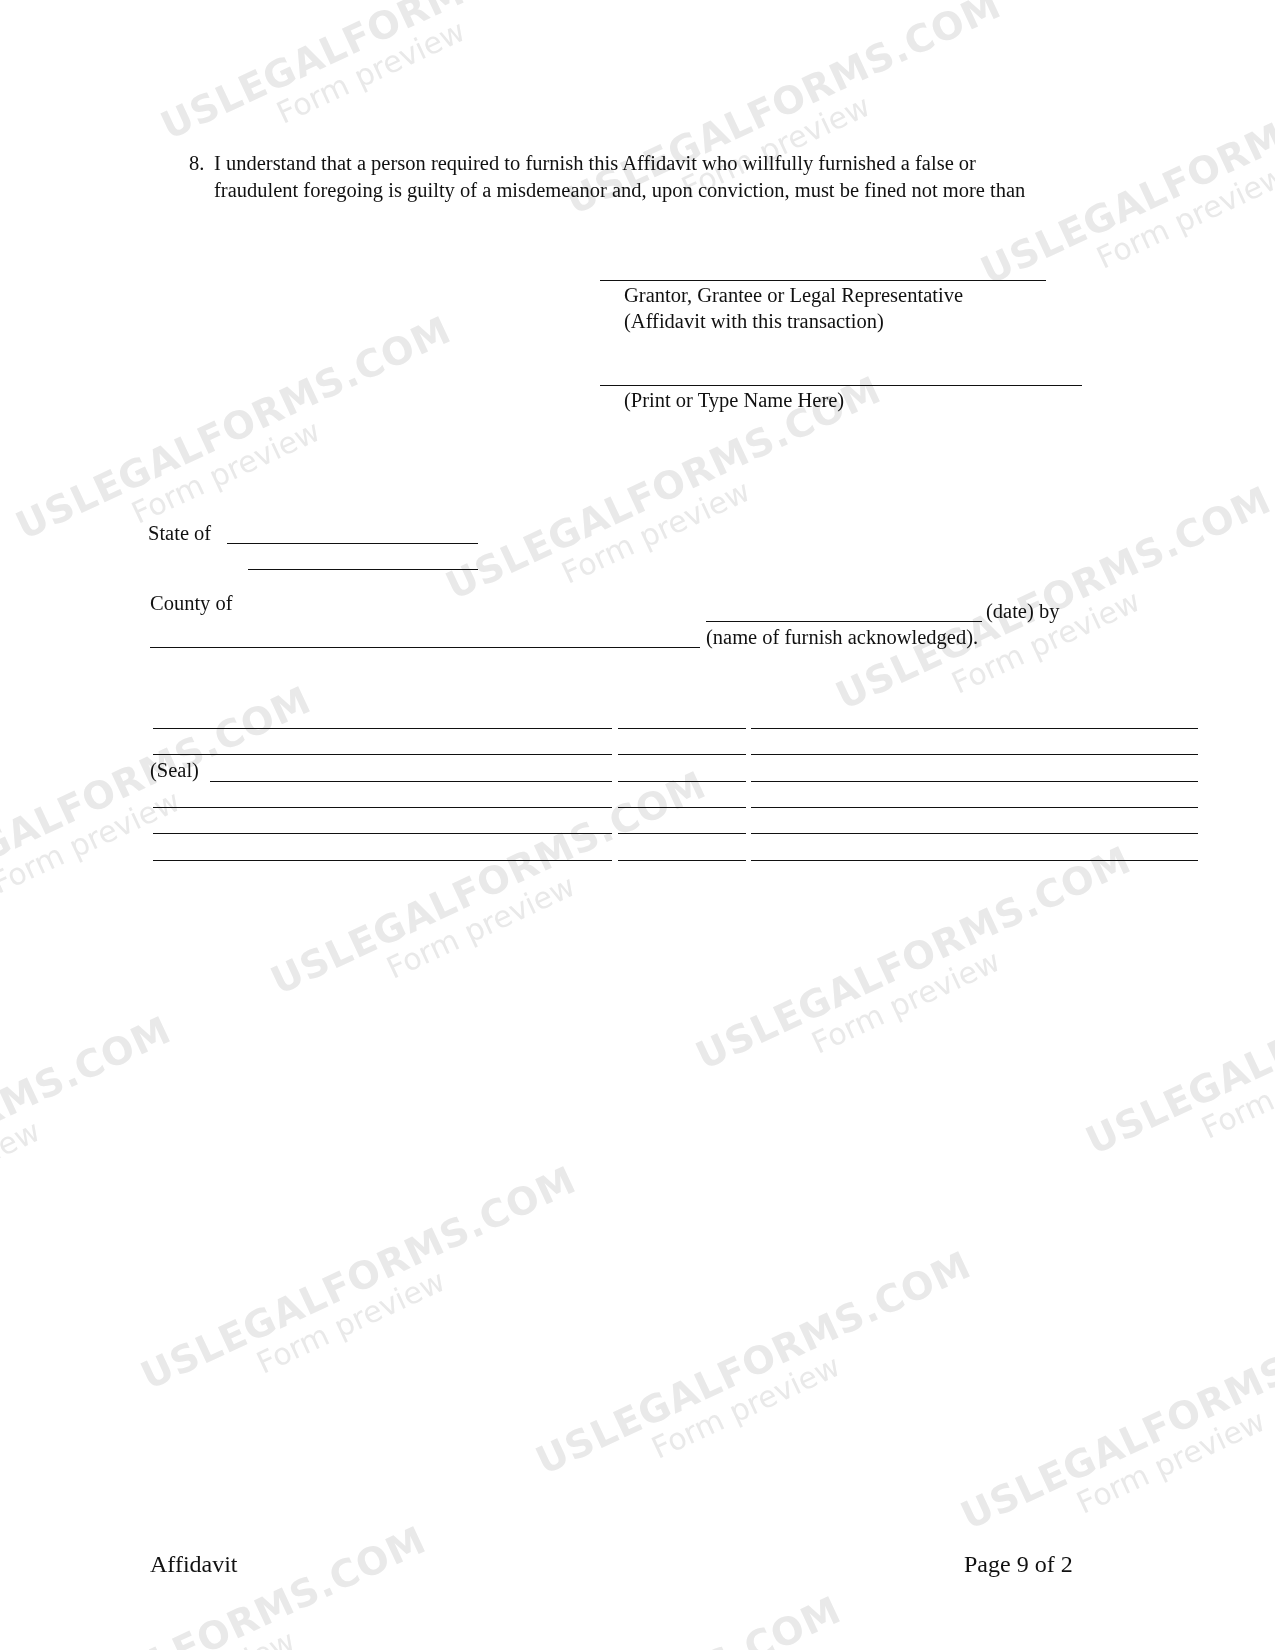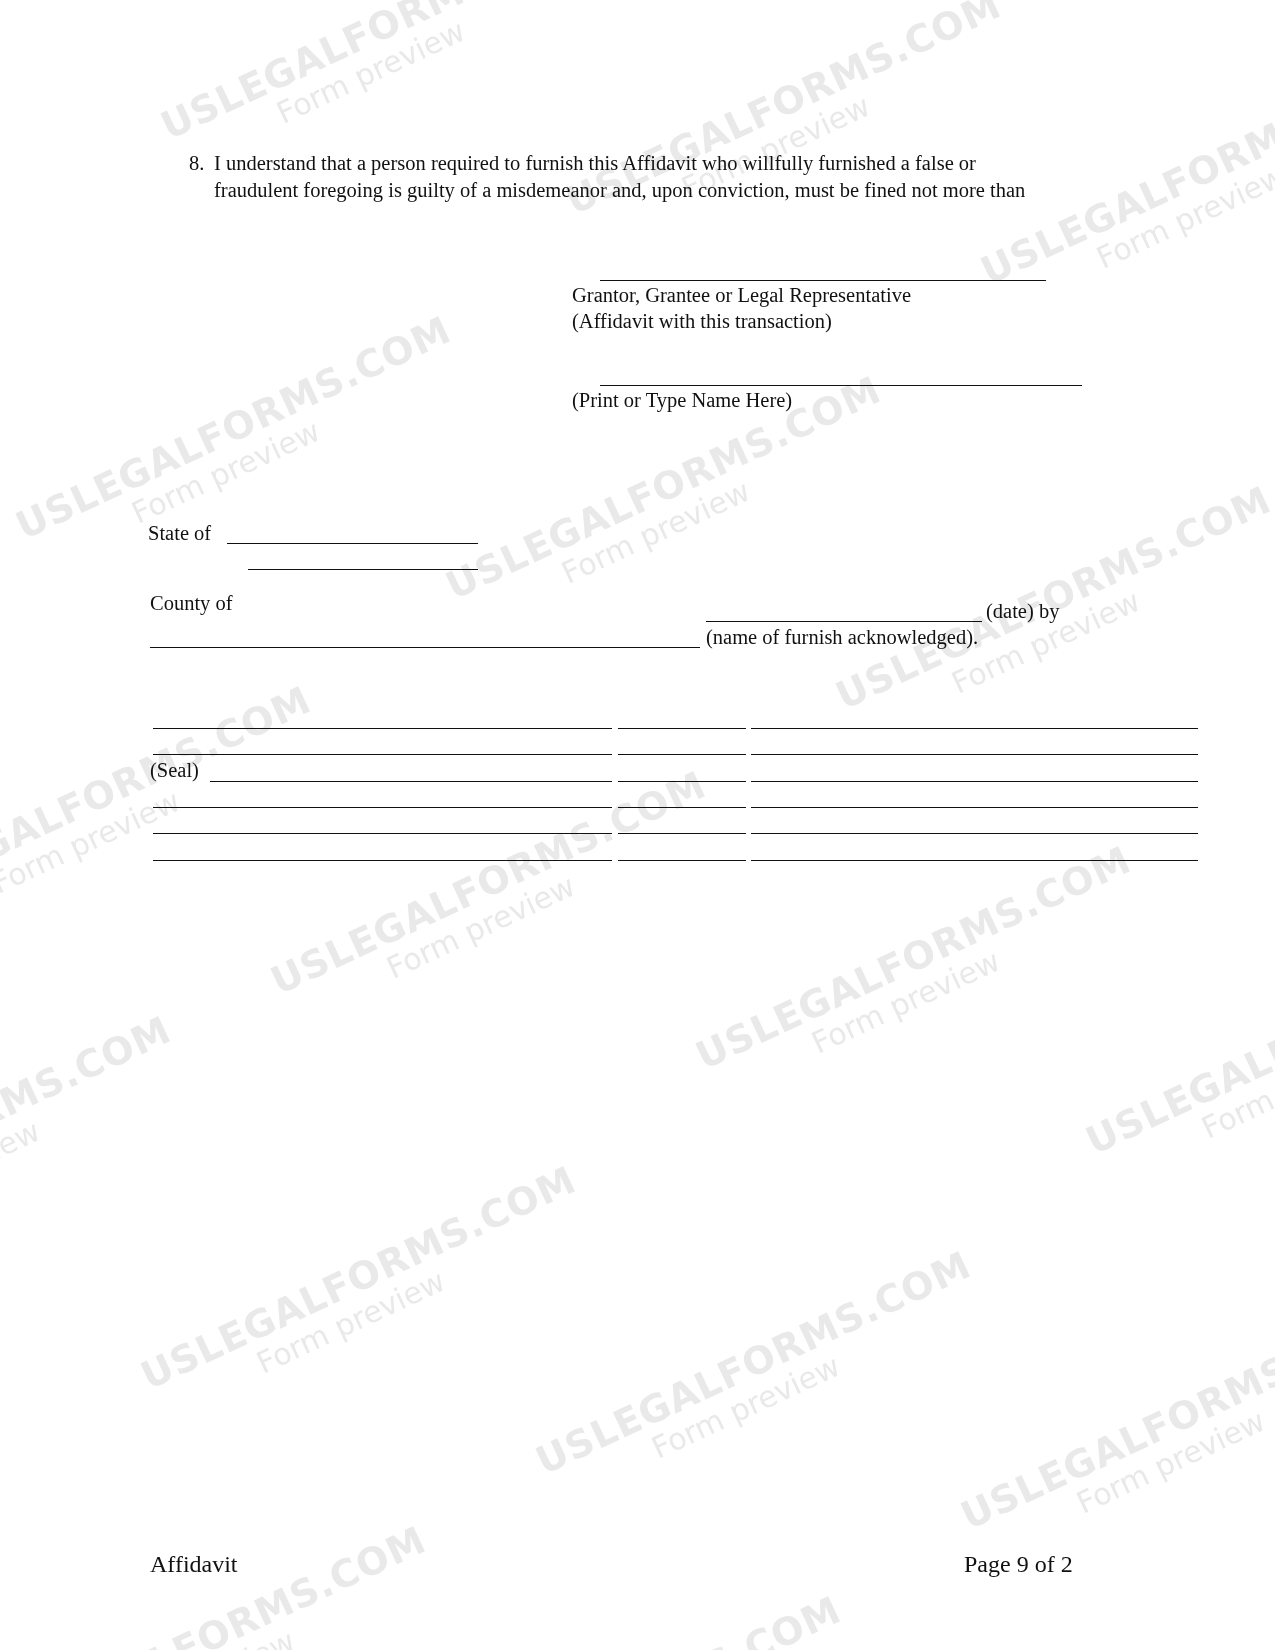--- a/index.html
+++ b/index.html
@@ -16,21 +16,21 @@
     .wm .small { font-size: 30px; display: block; padding-left: 110px; line-height: 34px; }
 
     .content { position: absolute; inset: 0; z-index: 1; }
 
     .item8-num { left: 189px; top: 150px; }
     .item8-text { left: 214px; top: 150px; }
     .item8-text span { display: block; }
 
     .line { position: absolute; border-bottom: 1.3px solid #111; height: 0; }
 
-    .sig-label { left: 572px; }
+    .sig-label { left: 624px; }
 
     .footer { font-size: 24px; }
   </style>
 </head>
 <body>
 
 <div class="page">
 
   <div>
     <div class="wm" style="left:155px; top:110px;">

